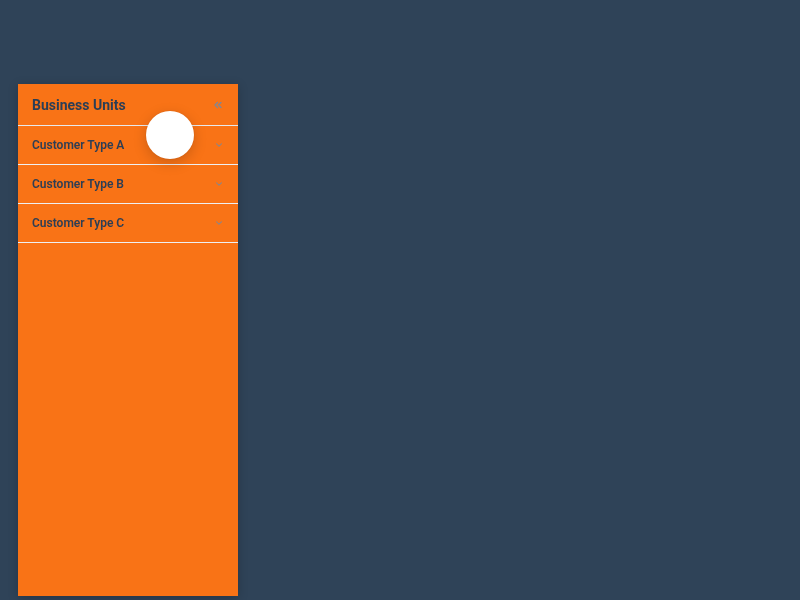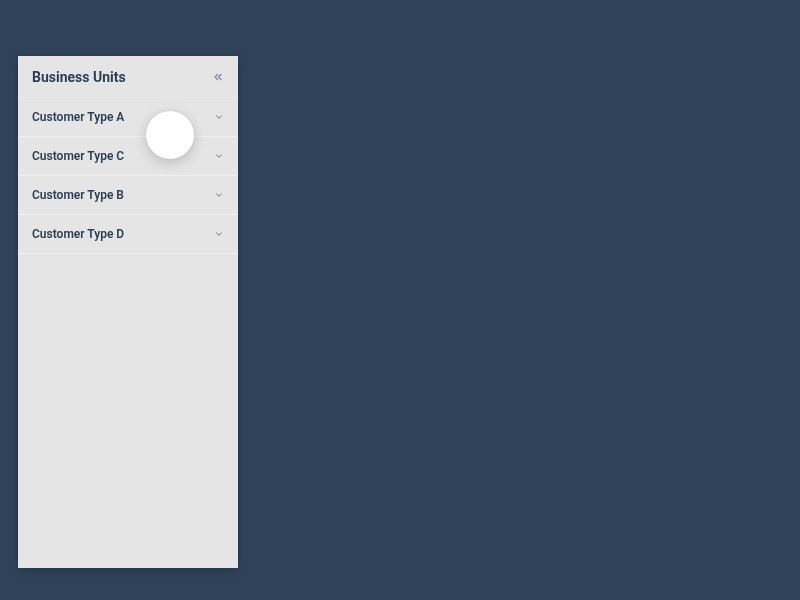--- a/index.html
+++ b/index.html
@@ -10,25 +10,25 @@
     body {
       width: 800px;
       height: 600px;
       background: #2f4358;
       font-family: -apple-system, BlinkMacSystemFont, "Segoe UI", Roboto, "Helvetica Neue", Arial, sans-serif;
       position: relative;
       overflow: hidden;
     }
     .sidebar {
       position: absolute;
-      top: 56px;
+      top: 84px;
       left: 18px;
       width: 220px;
       height: 512px;
-      background: #e5e5e5;
+      background: #f97316;
       box-shadow: 0 2px 10px rgba(0,0,0,0.2);
     }
     .sidebar-header {
       display: flex;
       align-items: center;
       justify-content: space-between;
       padding: 13px 14px 12px 14px;
       border-bottom: 1px solid #e7e9ec;
     }
     .sidebar-title {
@@ -102,37 +102,29 @@
   <ul class="sidebar-list">
     <li class="sidebar-item">
       <span class="sidebar-item-label">Customer Type A</span>
       <span class="chevron-icon">
         <svg viewBox="0 0 24 24" fill="none" stroke="currentColor" stroke-width="2.5" stroke-linecap="round" stroke-linejoin="round">
           <polyline points="6 9 12 15 18 9"></polyline>
         </svg>
       </span>
     </li>
     <li class="sidebar-item">
-      <span class="sidebar-item-label">Customer Type C</span>
-      <span class="chevron-icon">
-        <svg viewBox="0 0 24 24" fill="none" stroke="currentColor" stroke-width="2.5" stroke-linecap="round" stroke-linejoin="round">
-          <polyline points="6 9 12 15 18 9"></polyline>
-        </svg>
-      </span>
-    </li>
-    <li class="sidebar-item">
       <span class="sidebar-item-label">Customer Type B</span>
       <span class="chevron-icon">
         <svg viewBox="0 0 24 24" fill="none" stroke="currentColor" stroke-width="2.5" stroke-linecap="round" stroke-linejoin="round">
           <polyline points="6 9 12 15 18 9"></polyline>
         </svg>
       </span>
     </li>
     <li class="sidebar-item">
-      <span class="sidebar-item-label">Customer Type D</span>
+      <span class="sidebar-item-label">Customer Type C</span>
       <span class="chevron-icon">
         <svg viewBox="0 0 24 24" fill="none" stroke="currentColor" stroke-width="2.5" stroke-linecap="round" stroke-linejoin="round">
           <polyline points="6 9 12 15 18 9"></polyline>
         </svg>
       </span>
     </li>
   </ul>
 </div>
 
 <div class="highlight-circle"></div>

